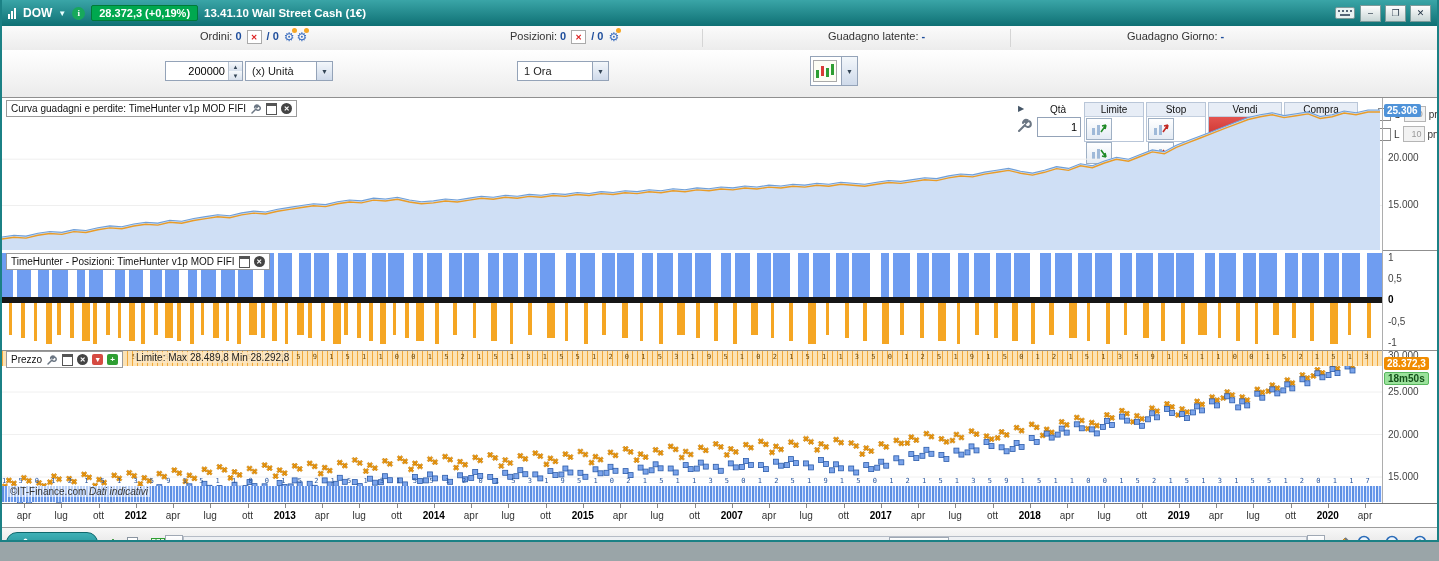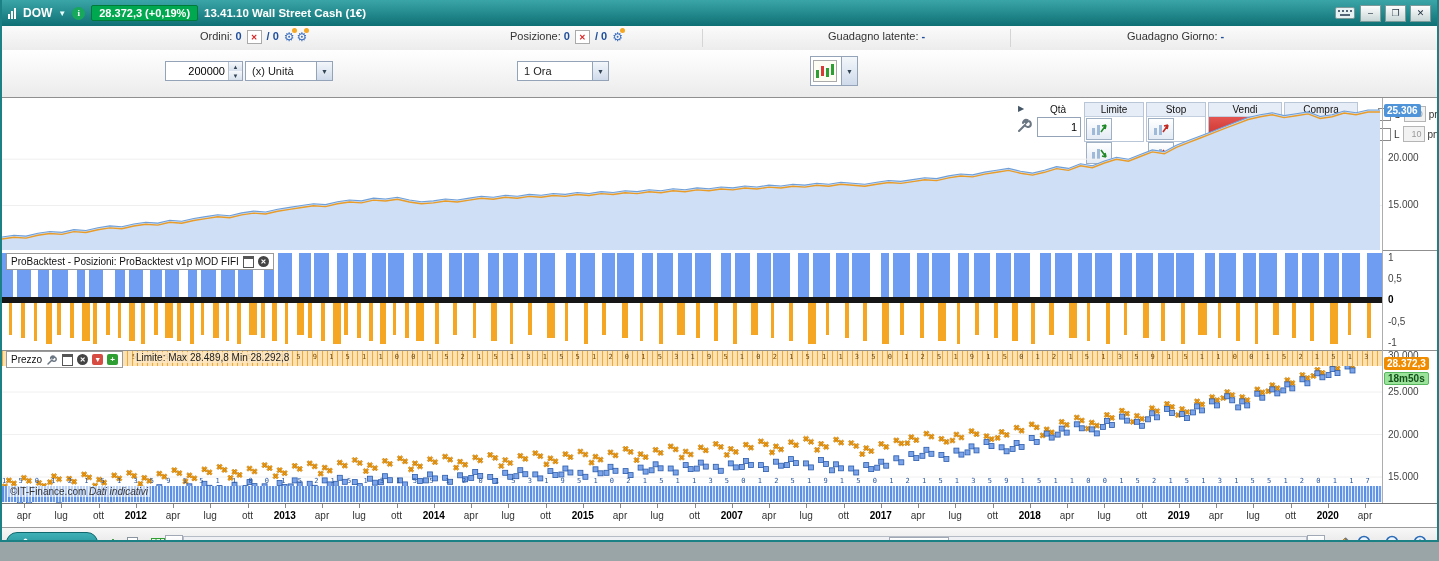--- a/index.html
+++ b/index.html
@@ -115,21 +115,21 @@
   <div class="abs infobar">
     <span class="abs ib" style="left:198px;top:4px;">
       <span class="ilabel">Ordini:</span>
       <span class="ival">0</span>
       <span class="mini-x">✕</span>
       <span class="ival">/ 0</span>
       <span class="gear">⚙<i></i></span>
       <span class="gear">⚙<i></i></span>
     </span>
     <span class="abs ib" style="left:508px;top:4px;">
-      <span class="ilabel">Posizione:</span>
+      <span class="ilabel">Posizioni:</span>
       <span class="ival">0</span>
       <span class="mini-x">✕</span>
       <span class="ival">/ 0</span>
       <span class="gear">⚙<i></i></span>
     </span>
     <span class="abs ib" style="left:826px;top:4px;">
       <span class="ilabel">Guadagno latente:</span>
       <span class="ival">-</span>
     </span>
     <span class="abs ib" style="left:1125px;top:4px;">
@@ -252,20 +252,30 @@
   </div>
 
   <div class="abs hline" style="top:97px;"></div>
   <svg id="equity-svg" class="abs" style="left:0;top:98px;z-index:1;" width="1380" height="152" viewBox="0 0 1380 152">
       <line x1="0" y1="61.170731707317074" x2="1380" y2="61.170731707317074" stroke="#efefef"></line>
       <line x1="0" y1="107.51219512195122" x2="1380" y2="107.51219512195122" stroke="#efefef"></line>
       <polygon points="0,152 0.0,139.0 12.0,137.2 24.0,138.1 35.9,135.3 47.9,133.5 59.9,134.4 71.9,131.6 83.9,132.5 95.9,129.8 107.8,127.9 119.8,128.8 131.8,126.0 143.8,124.2 155.8,125.1 167.8,122.3 179.7,123.3 191.7,120.5 203.7,118.6 215.7,116.8 227.7,117.7 239.7,114.9 251.6,113.1 263.6,114.0 275.6,111.2 287.6,109.4 299.6,107.5 311.5,105.7 323.5,106.6 335.5,103.8 347.5,102.0 359.5,102.9 371.5,100.1 383.4,101.0 395.4,99.2 407.4,102.0 419.4,103.8 431.4,102.9 443.4,101.0 455.3,102.0 467.3,100.1 479.3,98.2 491.3,99.2 503.3,97.3 515.3,98.2 527.2,96.4 539.2,97.3 551.2,95.5 563.2,96.4 575.2,94.5 587.1,95.5 599.1,93.6 611.1,94.5 623.1,92.7 635.1,93.6 647.1,91.8 659.0,92.7 671.0,90.8 683.0,91.8 695.0,89.9 707.0,90.8 719.0,89.0 730.9,89.9 742.9,88.0 754.9,89.0 766.9,87.1 778.9,88.0 790.9,86.2 802.8,87.1 814.8,85.3 826.8,86.2 838.8,84.3 850.8,85.3 862.7,86.2 874.7,84.3 886.7,82.5 898.7,83.4 910.7,81.6 922.7,79.7 934.6,80.6 946.6,77.9 958.6,76.0 970.6,76.9 982.6,74.1 994.6,72.3 1006.5,70.4 1018.5,73.2 1030.5,75.1 1042.5,72.3 1054.5,68.6 1066.5,70.4 1078.4,65.8 1090.4,67.7 1102.4,63.0 1114.4,59.3 1126.4,61.2 1138.3,56.5 1150.3,51.9 1162.3,53.8 1174.3,47.3 1186.3,42.6 1198.3,38.0 1210.2,33.4 1222.2,28.7 1234.2,24.1 1246.2,19.5 1258.2,16.7 1270.2,14.8 1282.1,17.6 1294.1,15.8 1306.1,13.9 1318.1,18.5 1330.1,16.7 1342.1,13.0 1354.0,14.8 1366.0,12.0 1378.0,12.0 1378,152" fill="#cfdff5"></polygon>
       <polyline points="0.0,139.0 12.0,137.2 24.0,138.1 35.9,135.3 47.9,133.5 59.9,134.4 71.9,131.6 83.9,132.5 95.9,129.8 107.8,127.9 119.8,128.8 131.8,126.0 143.8,124.2 155.8,125.1 167.8,122.3 179.7,123.3 191.7,120.5 203.7,118.6 215.7,116.8 227.7,117.7 239.7,114.9 251.6,113.1 263.6,114.0 275.6,111.2 287.6,109.4 299.6,107.5 311.5,105.7 323.5,106.6 335.5,103.8 347.5,102.0 359.5,102.9 371.5,100.1 383.4,101.0 395.4,99.2 407.4,102.0 419.4,103.8 431.4,102.9 443.4,101.0 455.3,102.0 467.3,100.1 479.3,98.2 491.3,99.2 503.3,97.3 515.3,98.2 527.2,96.4 539.2,97.3 551.2,95.5 563.2,96.4 575.2,94.5 587.1,95.5 599.1,93.6 611.1,94.5 623.1,92.7 635.1,93.6 647.1,91.8 659.0,92.7 671.0,90.8 683.0,91.8 695.0,89.9 707.0,90.8 719.0,89.0 730.9,89.9 742.9,88.0 754.9,89.0 766.9,87.1 778.9,88.0 790.9,86.2 802.8,87.1 814.8,85.3 826.8,86.2 838.8,84.3 850.8,85.3 862.7,86.2 874.7,84.3 886.7,82.5 898.7,83.4 910.7,81.6 922.7,79.7 934.6,80.6 946.6,77.9 958.6,76.0 970.6,76.9 982.6,74.1 994.6,72.3 1006.5,70.4 1018.5,73.2 1030.5,75.1 1042.5,72.3 1054.5,68.6 1066.5,70.4 1078.4,65.8 1090.4,67.7 1102.4,63.0 1114.4,59.3 1126.4,61.2 1138.3,56.5 1150.3,51.9 1162.3,53.8 1174.3,47.3 1186.3,42.6 1198.3,38.0 1210.2,33.4 1222.2,28.7 1234.2,24.1 1246.2,19.5 1258.2,16.7 1270.2,14.8 1282.1,17.6 1294.1,15.8 1306.1,13.9 1318.1,18.5 1330.1,16.7 1342.1,13.0 1354.0,14.8 1366.0,12.0 1378.0,12.0" fill="none" stroke="#e99c28" stroke-width="1.4" transform="translate(0,2)"></polyline>
       <polyline points="0.0,139.0 12.0,137.2 24.0,138.1 35.9,135.3 47.9,133.5 59.9,134.4 71.9,131.6 83.9,132.5 95.9,129.8 107.8,127.9 119.8,128.8 131.8,126.0 143.8,124.2 155.8,125.1 167.8,122.3 179.7,123.3 191.7,120.5 203.7,118.6 215.7,116.8 227.7,117.7 239.7,114.9 251.6,113.1 263.6,114.0 275.6,111.2 287.6,109.4 299.6,107.5 311.5,105.7 323.5,106.6 335.5,103.8 347.5,102.0 359.5,102.9 371.5,100.1 383.4,101.0 395.4,99.2 407.4,102.0 419.4,103.8 431.4,102.9 443.4,101.0 455.3,102.0 467.3,100.1 479.3,98.2 491.3,99.2 503.3,97.3 515.3,98.2 527.2,96.4 539.2,97.3 551.2,95.5 563.2,96.4 575.2,94.5 587.1,95.5 599.1,93.6 611.1,94.5 623.1,92.7 635.1,93.6 647.1,91.8 659.0,92.7 671.0,90.8 683.0,91.8 695.0,89.9 707.0,90.8 719.0,89.0 730.9,89.9 742.9,88.0 754.9,89.0 766.9,87.1 778.9,88.0 790.9,86.2 802.8,87.1 814.8,85.3 826.8,86.2 838.8,84.3 850.8,85.3 862.7,86.2 874.7,84.3 886.7,82.5 898.7,83.4 910.7,81.6 922.7,79.7 934.6,80.6 946.6,77.9 958.6,76.0 970.6,76.9 982.6,74.1 994.6,72.3 1006.5,70.4 1018.5,73.2 1030.5,75.1 1042.5,72.3 1054.5,68.6 1066.5,70.4 1078.4,65.8 1090.4,67.7 1102.4,63.0 1114.4,59.3 1126.4,61.2 1138.3,56.5 1150.3,51.9 1162.3,53.8 1174.3,47.3 1186.3,42.6 1198.3,38.0 1210.2,33.4 1222.2,28.7 1234.2,24.1 1246.2,19.5 1258.2,16.7 1270.2,14.8 1282.1,17.6 1294.1,15.8 1306.1,13.9 1318.1,18.5 1330.1,16.7 1342.1,13.0 1354.0,14.8 1366.0,12.0 1378.0,12.0" fill="none" stroke="#6f9fd8" stroke-width="1.1"></polyline>
     </svg>
+  <div class="hdrbox" style="left:4px;top:100px;">
+    <span>Curva guadagni e perdite: TimeHunter v1p MOD FIFI</span>
+    <span class="hic">
+        <svg width="12" height="12" viewBox="0 0 12 12">
+          <path d="M2 10 L6 6 M6 6 a2.2 2.2 0 1 0 2.5-3 l-1.5 1.5 -0.8-0.8 1.5-1.5 a2.2 2.2 0 0 0 -3 2.5" stroke="#6b7683" stroke-width="1.5" fill="none" stroke-linecap="round"></path>
+        </svg>
+      </span>
+    <span class="restore"></span>
+    <span class="closedot">✕</span>
+  </div>
   <span class="badge" style="top:104px;background:#4f93d9;">25.306</span>
   <span class="ylab" style="top:152px;">20.000</span>
   <span class="ylab" style="top:199px;">15.000</span>
 
   <div class="abs hline" style="top:250px;"></div>
   <div id="positions-plot" class="abs" style="left:0;top:250px;width:1380px;height:100px;background:#fff;overflow:hidden;z-index:1;">
       <div style="position:absolute;left:0;top:3px;width:1380px;height:44px;background:#6f9df1"></div>
       <div style="position:absolute;left:11.040000000000001px;top:3px;width:4.14px;height:44px;background:#fff"></div>
       <div style="position:absolute;left:28.98px;top:3px;width:6.9px;height:44px;background:#fff"></div>
       <div style="position:absolute;left:46.92px;top:3px;width:2.7600000000000002px;height:44px;background:#fff"></div>
@@ -418,21 +428,21 @@
       <div style="position:absolute;left:1233.72px;top:53px;width:4.14px;height:38px;background:#f5a623"></div>
       <div style="position:absolute;left:1253.04px;top:53px;width:3.45px;height:41px;background:#f5a623"></div>
       <div style="position:absolute;left:1270.9799999999998px;top:53px;width:6.210000000000001px;height:32px;background:#f5a623"></div>
       <div style="position:absolute;left:1290.3000000000002px;top:53px;width:3.45px;height:35px;background:#f5a623"></div>
       <div style="position:absolute;left:1308.24px;top:53px;width:4.14px;height:38px;background:#f5a623"></div>
       <div style="position:absolute;left:1327.5600000000002px;top:53px;width:8.28px;height:41px;background:#f5a623"></div>
       <div style="position:absolute;left:1345.5px;top:53px;width:3.45px;height:32px;background:#f5a623"></div>
       <div style="position:absolute;left:1364.8200000000002px;top:53px;width:4.14px;height:35px;background:#f5a623"></div>
     </div>
   <div class="hdrbox" style="left:4px;top:253px;">
-    <span>ProBacktest - Posizioni: ProBacktest v1p MOD FIFI</span>
+    <span>TimeHunter - Posizioni: TimeHunter v1p MOD FIFI</span>
     <span class="restore"></span>
     <span class="closedot">✕</span>
   </div>
   <span class="ylab" style="top:252px;">1</span>
   <span class="ylab" style="top:273px;">0,5</span>
   <span class="ylab" style="top:294px;font-weight:bold;color:#000;">0</span>
   <span class="ylab" style="top:316px;">-0,5</span>
   <span class="ylab" style="top:337px;">-1</span>
 
   <div class="abs hline" style="top:350px;"></div>

